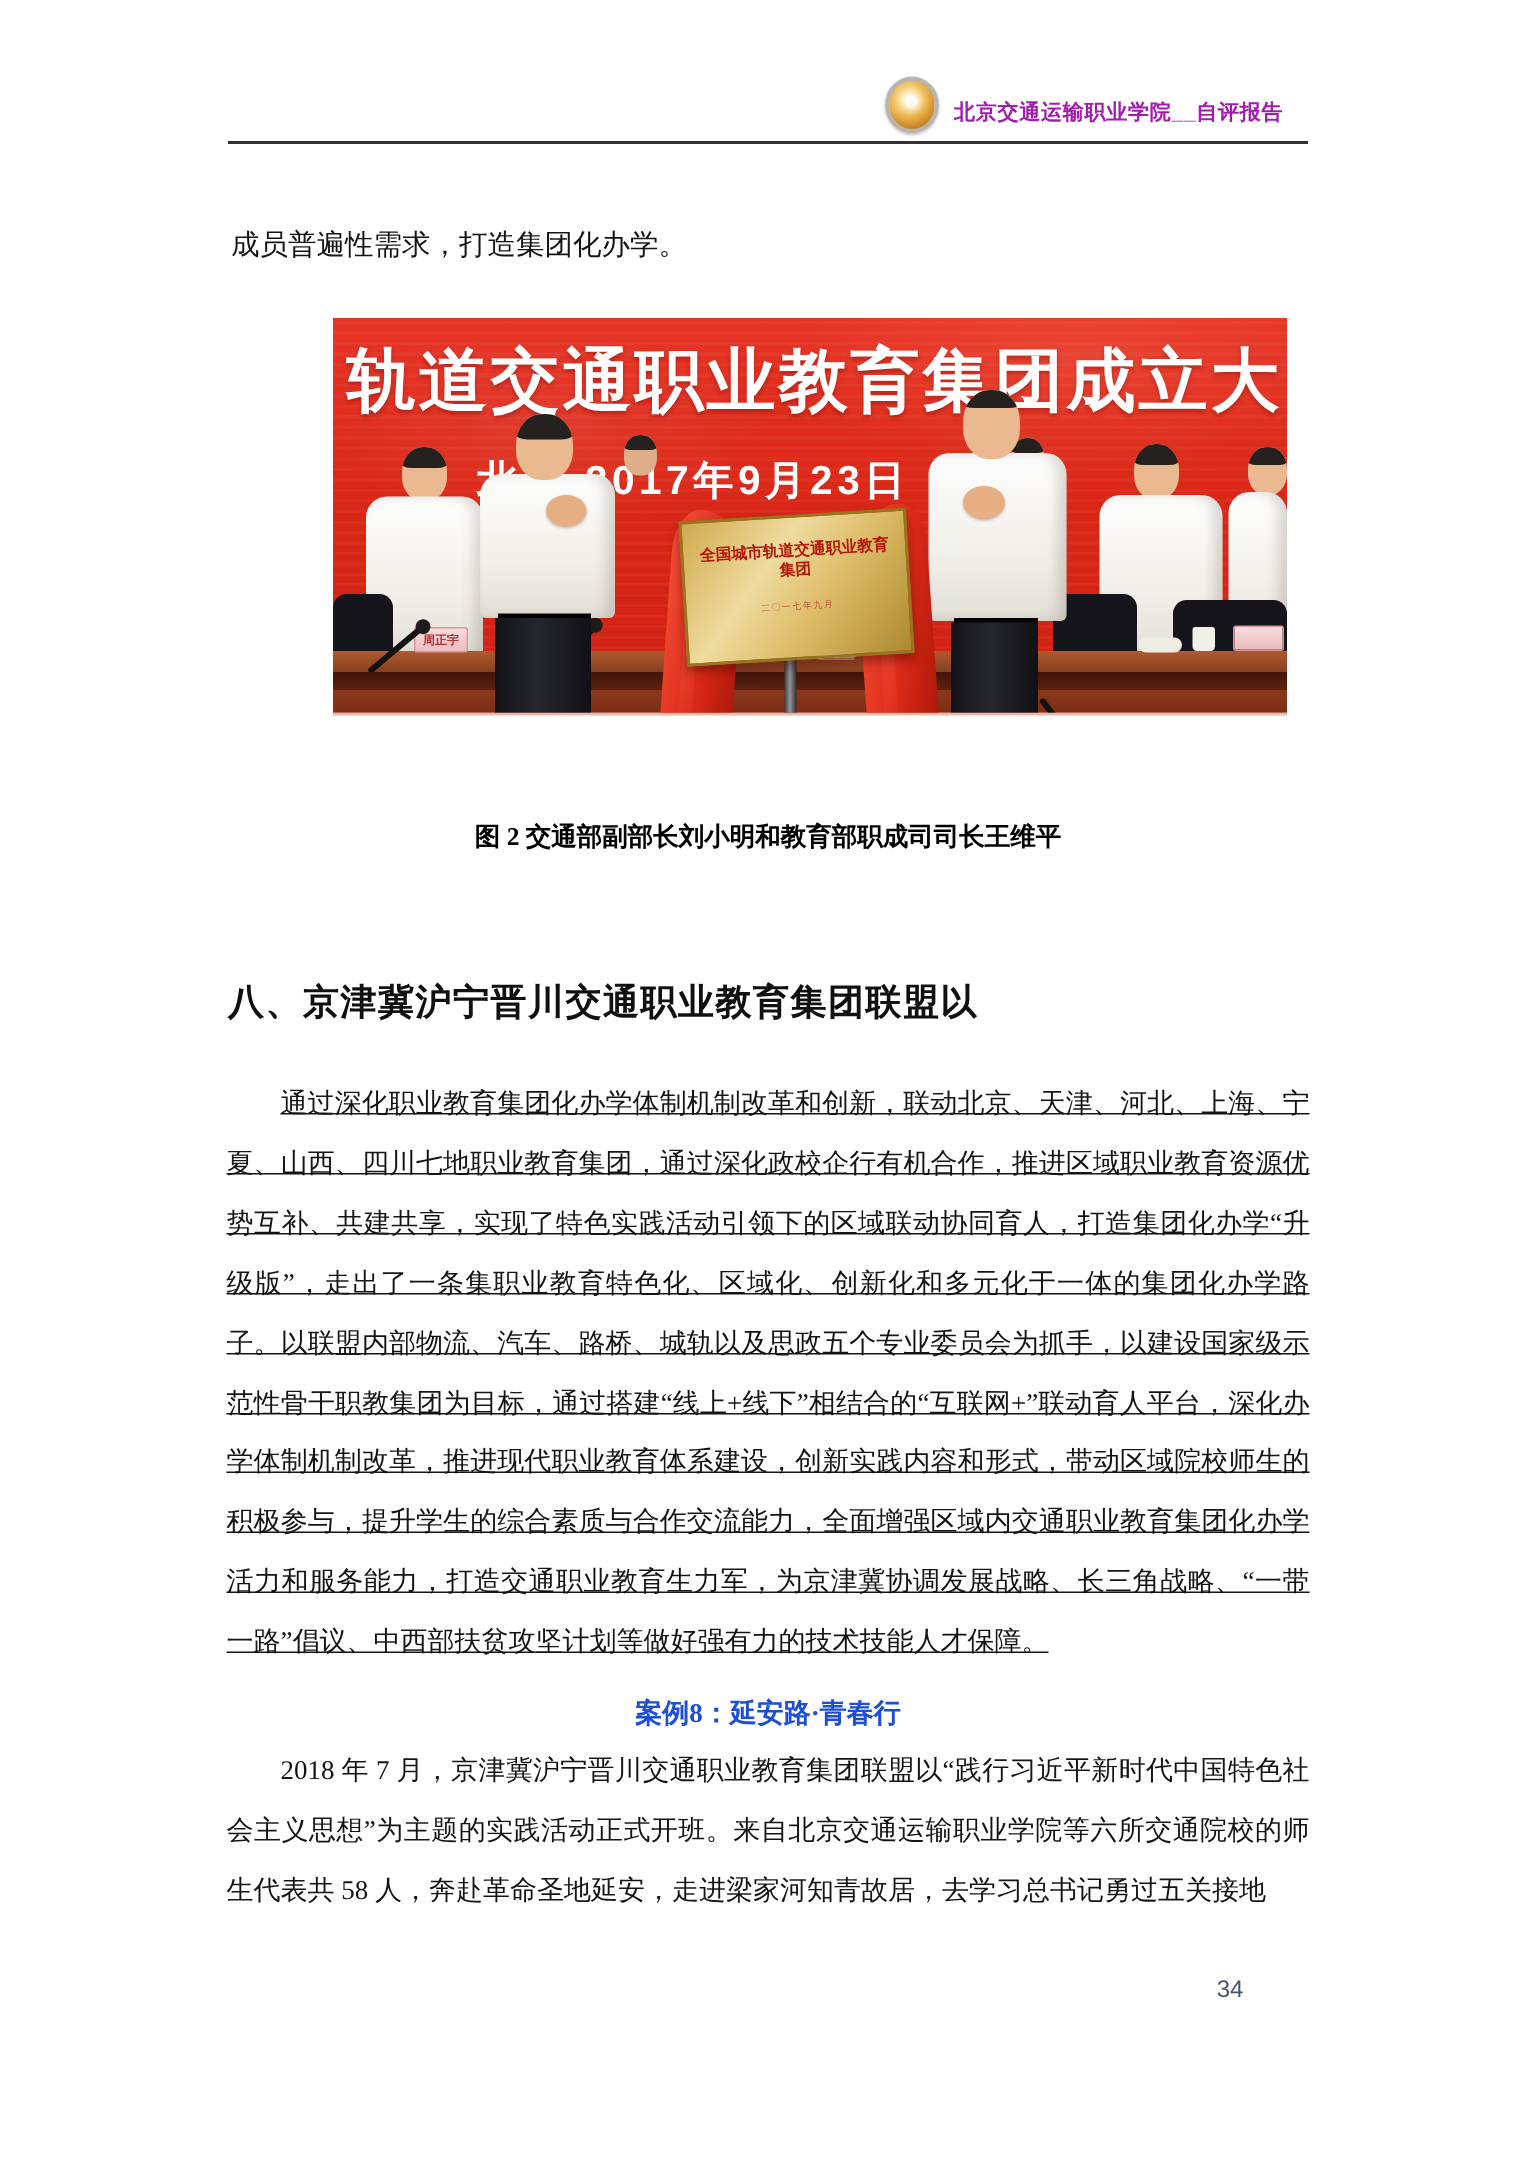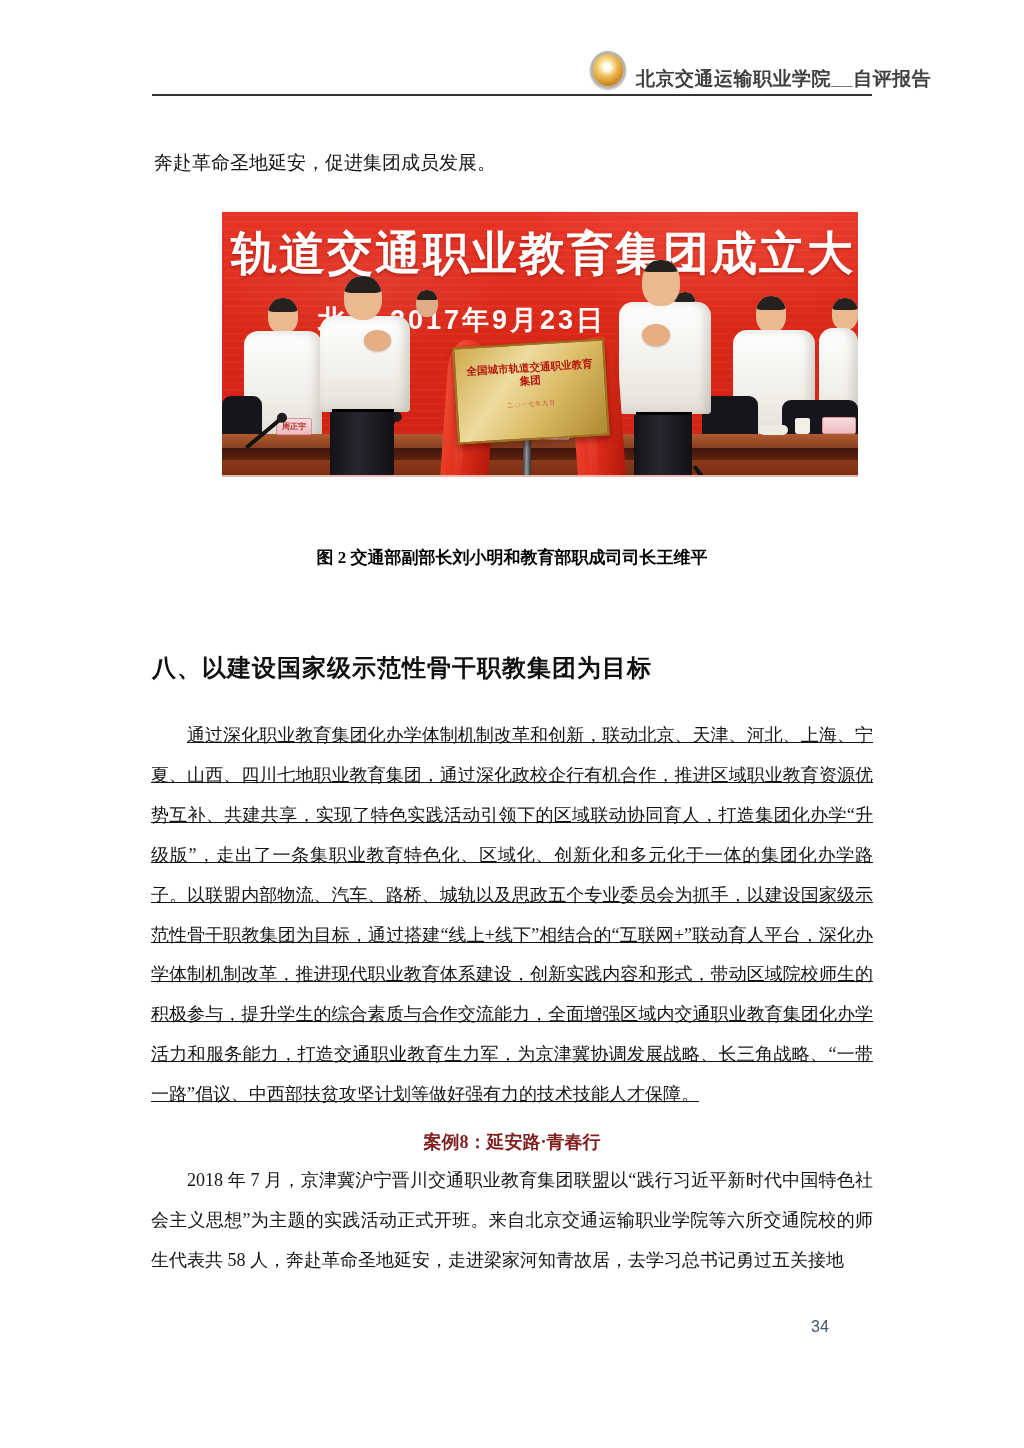--- a/index.html
+++ b/index.html
@@ -18,21 +18,21 @@
     box-shadow:0 1px 2px rgba(0,0,0,.25);
   }
   .logo::after {
     content:""; position:absolute; left:10px; top:9px; width:9px; height:9px;
     border-radius:50%; background:rgba(255,255,255,.85);
     box-shadow:0 0 4px 2px rgba(255,250,230,.8);
   }
   .header-title {
     position:absolute; left:636px; top:66px;
     font-family:"Liberation Sans", sans-serif;
-    font-size:19px; font-weight:bold; color:#404040; letter-spacing:.5px;
+    font-size:14px; font-weight:bold; color:#a21caf; letter-spacing:.5px;
     white-space:nowrap;
   }
   .header-rule { position:absolute; left:152px; top:94px; width:720px; height:2px; background:#333; }
 
   
   .intro { position:absolute; left:154px; top:131px; width:722px; font-size:19px; }
 
   
   .photo {
     position:absolute; left:222px; top:212px; width:636px; height:265px; overflow:hidden;
@@ -148,36 +148,36 @@
   .caption p { margin:0; }
   .caption p + p { margin-top:23px; }
 
   .section-heading { position:absolute; left:152px; top:652px; width:722px;
     font-size:24px; font-weight:bold; letter-spacing:1px; color:#101010; }
 
   .para { position:absolute; left:151px; width:722px; font-size:18px; line-height:39.9px;
     text-align:justify; text-indent:2em; margin:0; color:#141414; }
   .para1 { top:716px;text-decoration:underline; }
   .case-heading { position:absolute; left:152px; top:1130px; width:720px; margin:0;
-    text-align:center; font-weight:bold; font-size:18px; color:#7f1d1d; }
+    text-align:center; font-weight:bold; font-size:18px; color:#1d4ed8; }
   .para2 { top:1161px; }
 
   .page-number { position:absolute; left:798px; top:1318px; width:44px; text-align:center;
     font-size:16px; color:#44546a; font-family:"Liberation Sans", sans-serif; }
 </style>
 </head>
 <body>
 
 <div class="page">
 
   <span class="logo"></span>
   <span class="header-title">北京交通运输职业学院__自评报告</span>
   <div class="header-rule"></div>
 
-  <p class="intro">奔赴革命圣地延安，促进集团成员发展。</p>
+  <p class="intro">成员普遍性需求，打造集团化办学。</p>
 
   <figure class="photo" style="margin:0;">
     <span class="banner-title">轨道交通职业教育集团成立大</span>
     <span class="banner-date">北京·2017年9月23日</span>
 
     <div class="head bg-head1"></div>
     <div class="head bg-head2"></div>
     <div class="head pA-head"></div>
     <div class="torso pA-torso"></div>
     <div class="head pD-head"></div>
@@ -219,21 +219,21 @@
     <div class="plaque">
       <div class="plaque-title">全国城市轨道交通职业教育集团</div>
       <div class="plaque-date">二〇一七年九月</div>
     </div>
   </figure>
 
   <div class="caption">
     <p>图 2 交通部副部长刘小明和教育部职成司司长王维平</p>
   </div>
 
-  <h2 class="section-heading" style="margin:0;">八、以建设国家级示范性骨干职教集团为目标</h2>
+  <h2 class="section-heading" style="margin:0;">八、京津冀沪宁晋川交通职业教育集团联盟以</h2>
 
   <p class="para para1">通过深化职业教育集团化办学体制机制改革和创新，联动北京、天津、河北、上海、宁夏、山西、四川七地职业教育集团，通过深化政校企行有机合作，推进区域职业教育资源优势互补、共建共享，实现了特色实践活动引领下的区域联动协同育人，打造集团化办学“升级版”，走出了一条集职业教育特色化、区域化、创新化和多元化于一体的集团化办学路子。以联盟内部物流、汽车、路桥、城轨以及思政五个专业委员会为抓手，以建设国家级示范性骨干职教集团为目标，通过搭建“线上+线下”相结合的“互联网+”联动育人平台，深化办学体制机制改革，推进现代职业教育体系建设，创新实践内容和形式，带动区域院校师生的积极参与，提升学生的综合素质与合作交流能力，全面增强区域内交通职业教育集团化办学活力和服务能力，打造交通职业教育生力军，为京津冀协调发展战略、长三角战略、“一带一路”倡议、中西部扶贫攻坚计划等做好强有力的技术技能人才保障。</p>
   <p class="case-heading">案例8：延安路·青春行</p>
   <p class="para para2">2018 年 7 月，京津冀沪宁晋川交通职业教育集团联盟以“践行习近平新时代中国特色社会主义思想”为主题的实践活动正式开班。来自北京交通运输职业学院等六所交通院校的师生代表共 58 人，奔赴革命圣地延安，走进梁家河知青故居，去学习总书记勇过五关接地</p>
 
   <div class="page-number">34</div>
 
 </div>
 
 </body></html>

